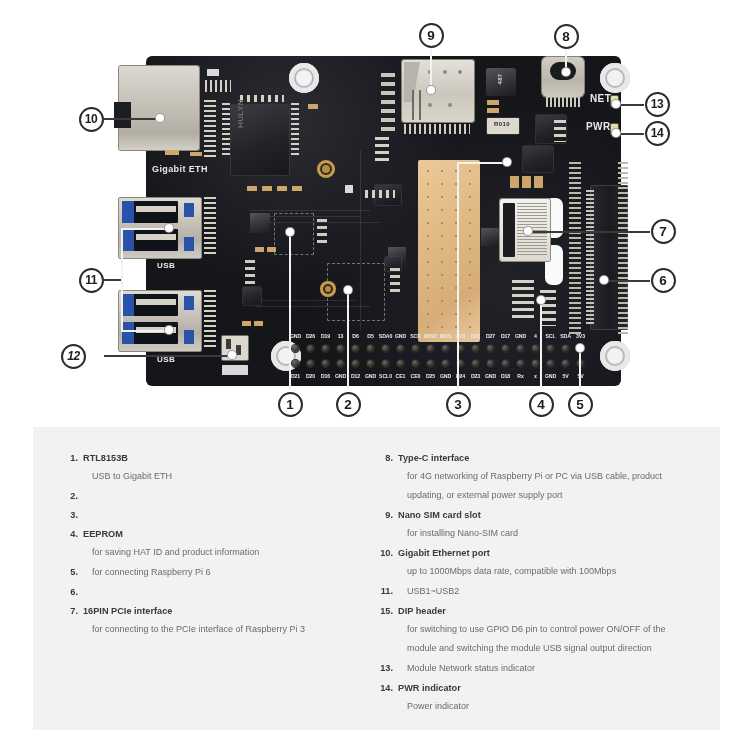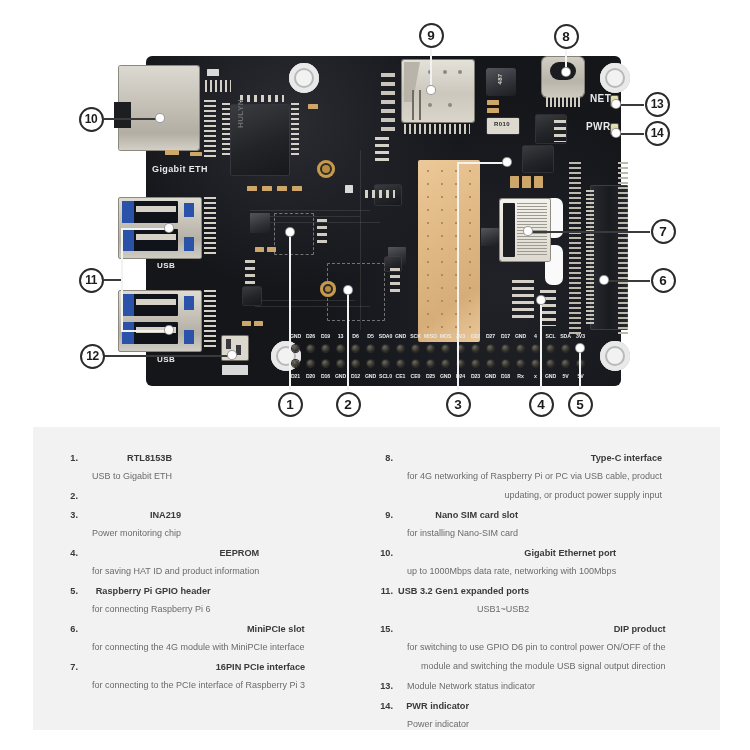--- a/index.html
+++ b/index.html
@@ -181,21 +181,21 @@
     background: #f2f2f2;
   }
   .legend-col { position: absolute; top: 22px; }
   #legend-col-left { left: 25px; width: 320px; }
   #legend-col-right { left: 340px; width: 335px; }
   .entry { display: flex; margin-bottom: 1px; }
   .entry-num {
     width: 20px; text-align: right; flex: 0 0 20px;
     font-size: 9.2px; font-weight: bold; color: #3a3a3a; line-height: 18px;
   }
-  .entry-body { margin-left: 5px; text-align: right; }
+  .entry-body { margin-left: 5px; }
   .entry-title {
     font-size: 9.2px; font-weight: bold; color: #3a3a3a; line-height: 18px;
   }
   .entry-desc {
     font-size: 9px; color: #6b6b6b; line-height: 19px; padding-left: 9px;
   }
 </style>
 </head>
 <body>
 
@@ -537,108 +537,98 @@
         <div class="callout" style="left: 335.5px; top: 391.5px;">2</div>
         <div class="callout" style="left: 445.5px; top: 391.5px;">3</div>
         <div class="callout" style="left: 528.5px; top: 391.5px;">4</div>
         <div class="callout" style="left: 567.5px; top: 391.5px;">5</div>
         <div class="callout" style="left: 650.5px; top: 267.5px;">6</div>
         <div class="callout" style="left: 650.5px; top: 218.5px;">7</div>
         <div class="callout" style="left: 553.5px; top: 23.5px;">8</div>
         <div class="callout" style="left: 418.5px; top: 22.5px;">9</div>
         <div class="callout two" style="left: 78.5px; top: 106.5px;">10</div>
         <div class="callout two" style="left: 78.5px; top: 267.5px;">11</div>
-        <div class="callout two" style="left: 80px; top: 343.5px;">12</div>
+        <div class="callout two" style="left: 61px; top: 343.5px; font-style: italic;">12</div>
         <div class="callout two" style="left: 644.5px; top: 91.5px;">13</div>
         <div class="callout two" style="left: 644.5px; top: 120.5px;">14</div>
       </div>
   </div>
 
   <div id="legend">
     <div class="legend-col" id="legend-col-left">
         <div class="entry">
           <div class="entry-num">1.</div>
           <div class="entry-body">
             <div class="entry-title">RTL8153B</div>
             <div class="entry-desc">USB to Gigabit ETH</div>
           </div>
         </div>
         <div class="entry">
           <div class="entry-num">2.</div>
         </div>
         <div class="entry">
           <div class="entry-num">3.</div>
-          <div class="entry-body">
-            <div class="entry-title">INA219</div>
-            <div class="entry-desc">Power monitoring chip</div>
-          </div>
         </div>
         <div class="entry">
           <div class="entry-num">4.</div>
           <div class="entry-body">
             <div class="entry-title">EEPROM</div>
             <div class="entry-desc">for saving HAT ID and product information</div>
           </div>
         </div>
         <div class="entry">
           <div class="entry-num">5.</div>
           <div class="entry-body">
-            <div class="entry-title">Raspberry Pi GPIO header</div>
             <div class="entry-desc">for connecting Raspberry Pi 6</div>
           </div>
         </div>
         <div class="entry">
           <div class="entry-num">6.</div>
-          <div class="entry-body">
-            <div class="entry-title">MiniPCIe slot</div>
-            <div class="entry-desc">for connecting the 4G module with MiniPCIe interface</div>
-          </div>
         </div>
         <div class="entry">
           <div class="entry-num">7.</div>
           <div class="entry-body">
             <div class="entry-title">16PIN PCIe interface</div>
             <div class="entry-desc">for connecting to the PCIe interface of Raspberry Pi 3</div>
           </div>
         </div>
       </div>
     <div class="legend-col" id="legend-col-right">
         <div class="entry">
           <div class="entry-num">8.</div>
           <div class="entry-body">
             <div class="entry-title">Type-C interface</div>
             <div class="entry-desc">for 4G networking of Raspberry Pi or PC via USB cable, product</div>
-            <div class="entry-desc">updating, or product power supply input</div>
+            <div class="entry-desc">updating, or external power supply port</div>
           </div>
         </div>
         <div class="entry">
           <div class="entry-num">9.</div>
           <div class="entry-body">
             <div class="entry-title">Nano SIM card slot</div>
             <div class="entry-desc">for installing Nano-SIM card</div>
           </div>
         </div>
         <div class="entry">
           <div class="entry-num">10.</div>
           <div class="entry-body">
             <div class="entry-title">Gigabit Ethernet port</div>
-            <div class="entry-desc">up to 1000Mbps data rate, networking with 100Mbps</div>
+            <div class="entry-desc">up to 1000Mbps data rate, compatible with 100Mbps</div>
           </div>
         </div>
         <div class="entry">
           <div class="entry-num">11.</div>
           <div class="entry-body">
-            <div class="entry-title">USB 3.2 Gen1 expanded ports</div>
             <div class="entry-desc">USB1~USB2</div>
           </div>
         </div>
         <div class="entry">
           <div class="entry-num">15.</div>
           <div class="entry-body">
-            <div class="entry-title">DIP product</div>
+            <div class="entry-title">DIP header</div>
             <div class="entry-desc">for switching to use GPIO D6 pin to control power ON/OFF of the</div>
             <div class="entry-desc">module and switching the module USB signal output direction</div>
           </div>
         </div>
         <div class="entry">
           <div class="entry-num">13.</div>
           <div class="entry-body">
             <div class="entry-desc">Module Network status indicator</div>
           </div>
         </div>

